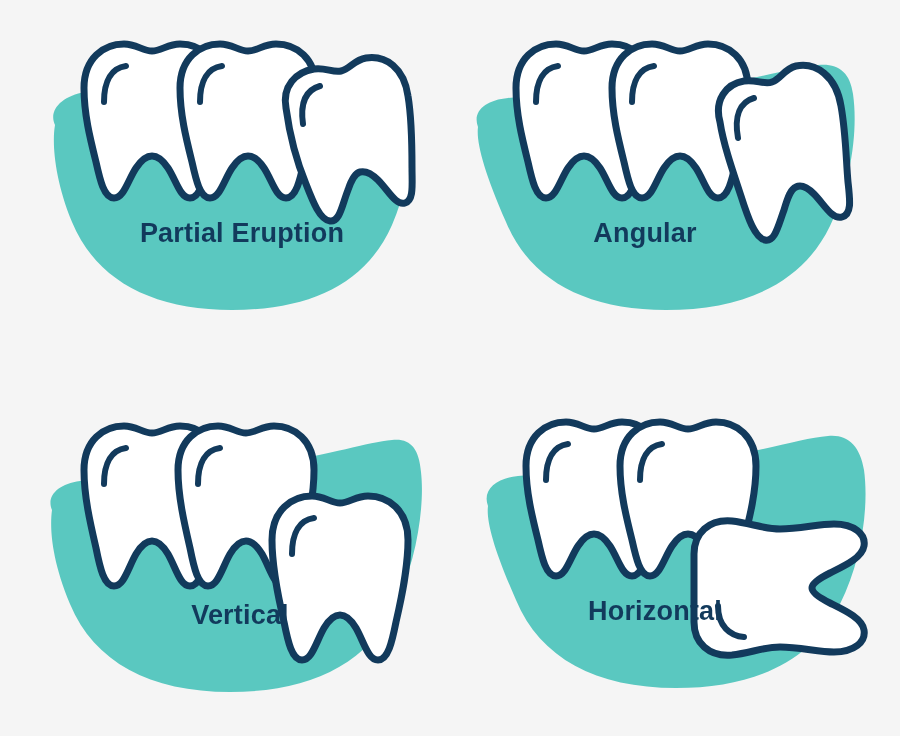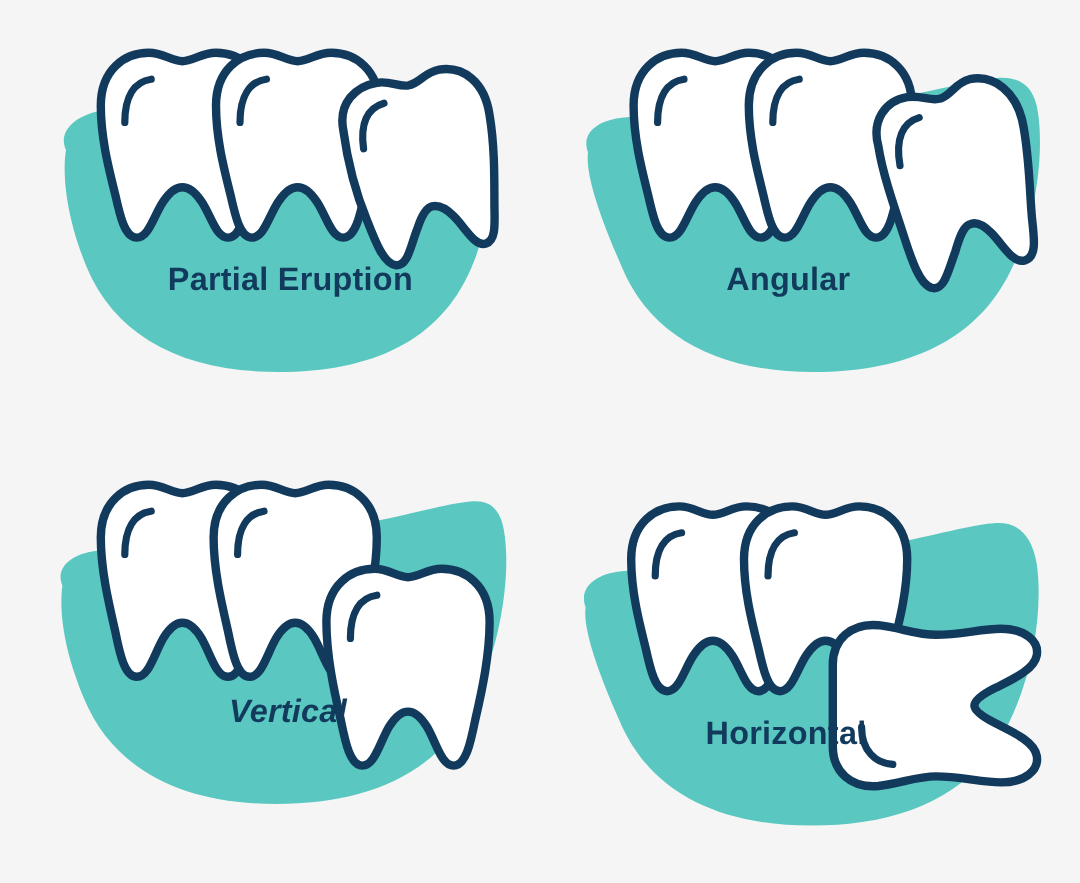--- a/index.html
+++ b/index.html
@@ -19,22 +19,22 @@
     width: 900px;
     height: 736px;
     background: #f5f5f5;
   }
   .panel {
     position: absolute;
     width: 450px;
     height: 340px;
   }
   .panel-0 { left: 0px;   top: 10px;  }
-  .panel-1 { left: 450px; top: 10px; text-align: right;  }
-  .panel-2 { left: 0px;   top: 370px; font-style: italic; }
+  .panel-1 { left: 438px; top: 10px; text-align: right;  }
+  .panel-2 { left: 0px;   top: 392px; }
   .panel-3 { left: 450px; top: 388px; }
   .panel svg {
     display: block;
     width: 450px;
     height: 340px;
   }
   .gum      { fill: #5ac8c0; }
   .tooth    { fill: #ffffff; stroke: #123a5c; stroke-width: 7; stroke-linejoin: round; stroke-linecap: round; }
   .shine    { fill: none; stroke: #123a5c; stroke-width: 6; stroke-linecap: round; }
   .label    { font-family: "Liberation Sans", sans-serif; font-size: 27px; font-weight: bold; fill: #123a5c; letter-spacing: 0.2px; }

